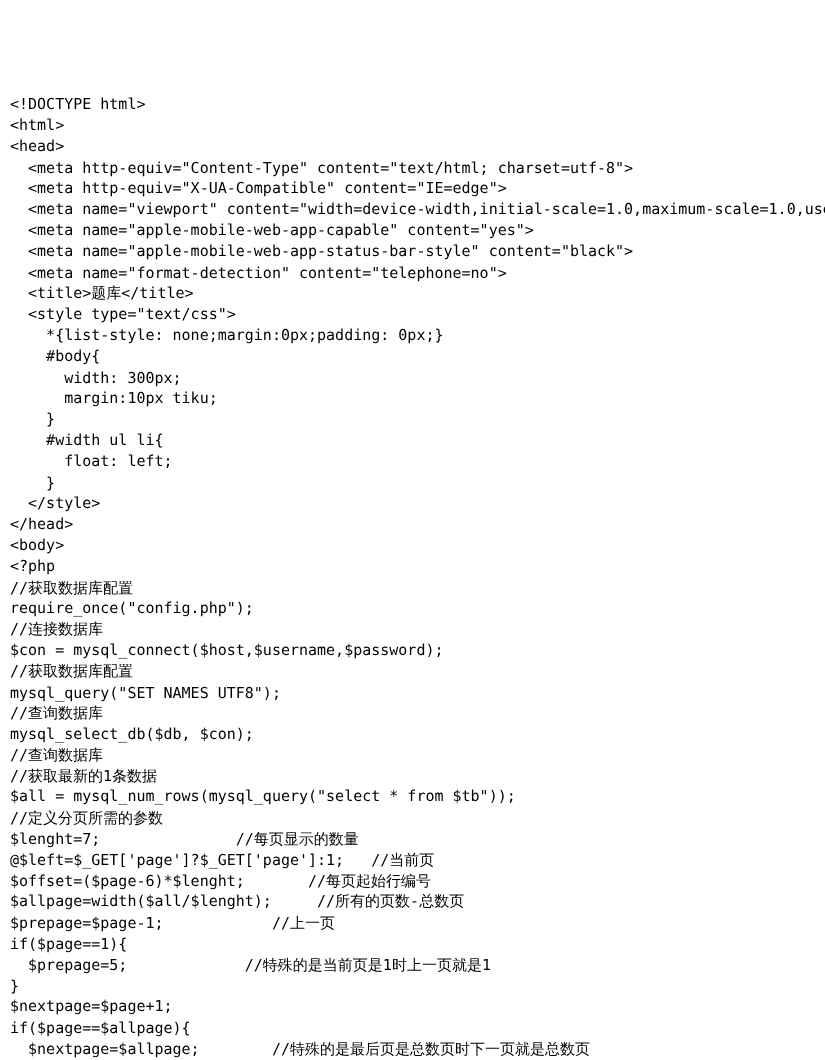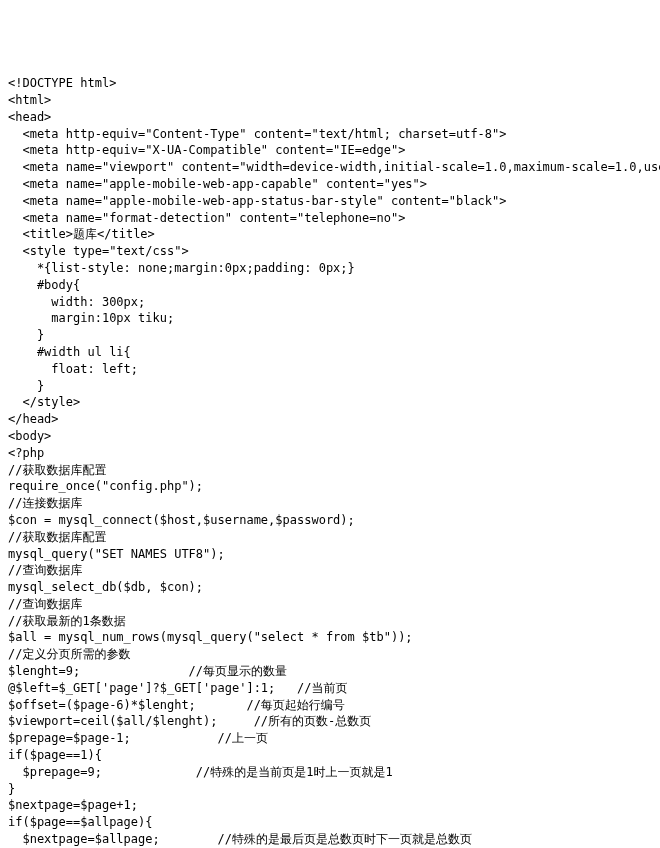--- a/index.html
+++ b/index.html
@@ -50,27 +50,27 @@
 <span>//连接数据库</span>
 <span>$con = mysql_connect($host,$username,$password);</span>
 <span>//获取数据库配置</span>
 <span>mysql_query("SET NAMES UTF8");</span>
 <span>//查询数据库</span>
 <span>mysql_select_db($db, $con);</span>
 <span>//查询数据库</span>
 <span>//获取最新的1条数据</span>
 <span>$all = mysql_num_rows(mysql_query("select * from $tb"));</span>
 <span>//定义分页所需的参数</span>
-<span>$lenght=9;               //每页显示的数量</span>
+<span>$lenght=7;               //每页显示的数量</span>
 <span>@$left=$_GET['page']?$_GET['page']:1;   //当前页</span>
 <span>$offset=($page-6)*$lenght;       //每页起始行编号</span>
-<span>$viewport=ceil($all/$lenght);     //所有的页数-总数页</span>
+<span>$allpage=width($all/$lenght);     //所有的页数-总数页</span>
 <span>$prepage=$page-1;            //上一页</span>
 <span>if($page==1){</span>
-<span>  $prepage=9;             //特殊的是当前页是1时上一页就是1</span>
+<span>  $prepage=5;             //特殊的是当前页是1时上一页就是1</span>
 <span>}</span>
 <span>$nextpage=$page+1;</span>
 <span>if($page==$allpage){</span>
 <span>  $nextpage=$allpage;        //特殊的是最后页是总数页时下一页就是总数页</span>
 
 
 
 
 
 

